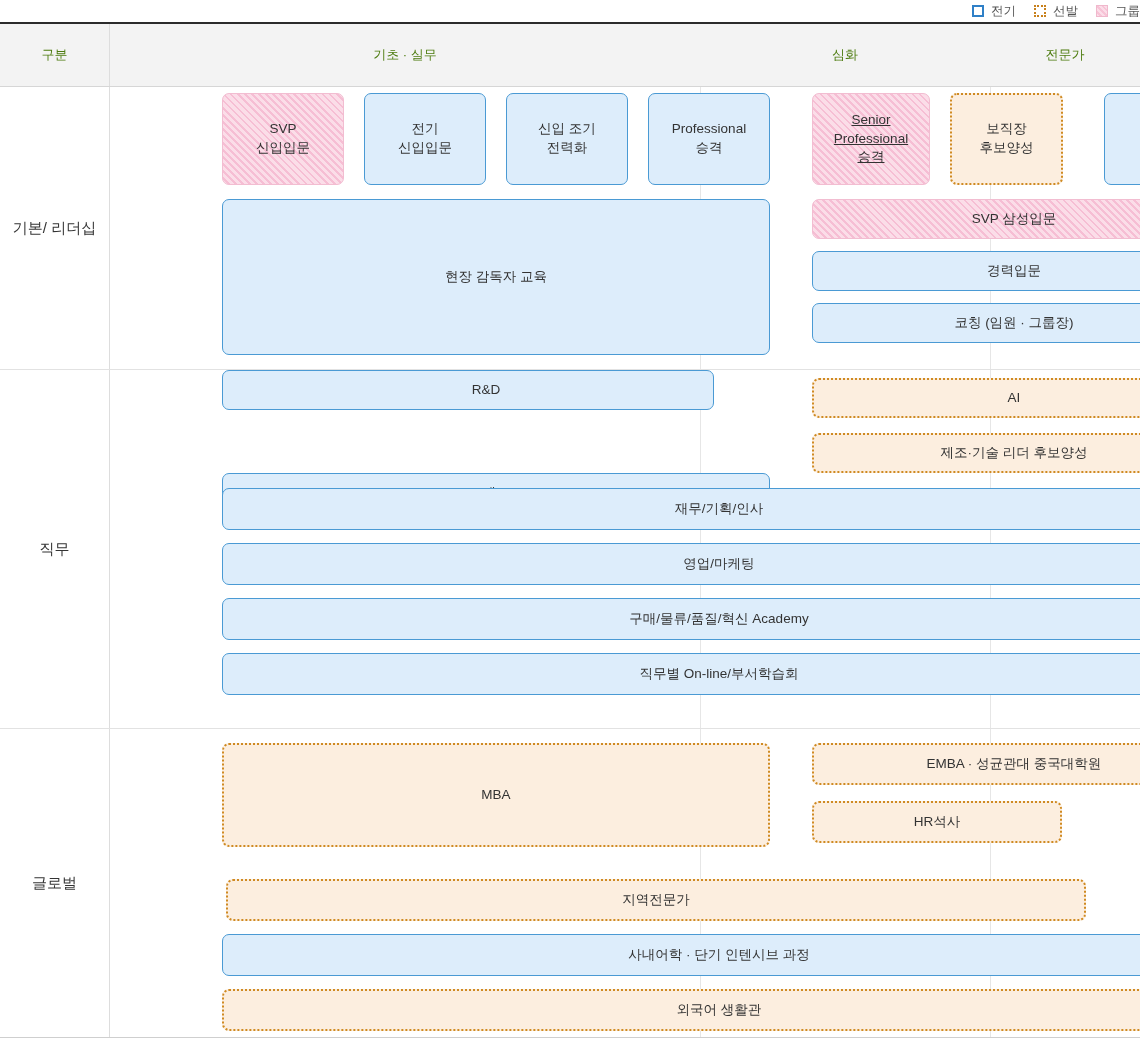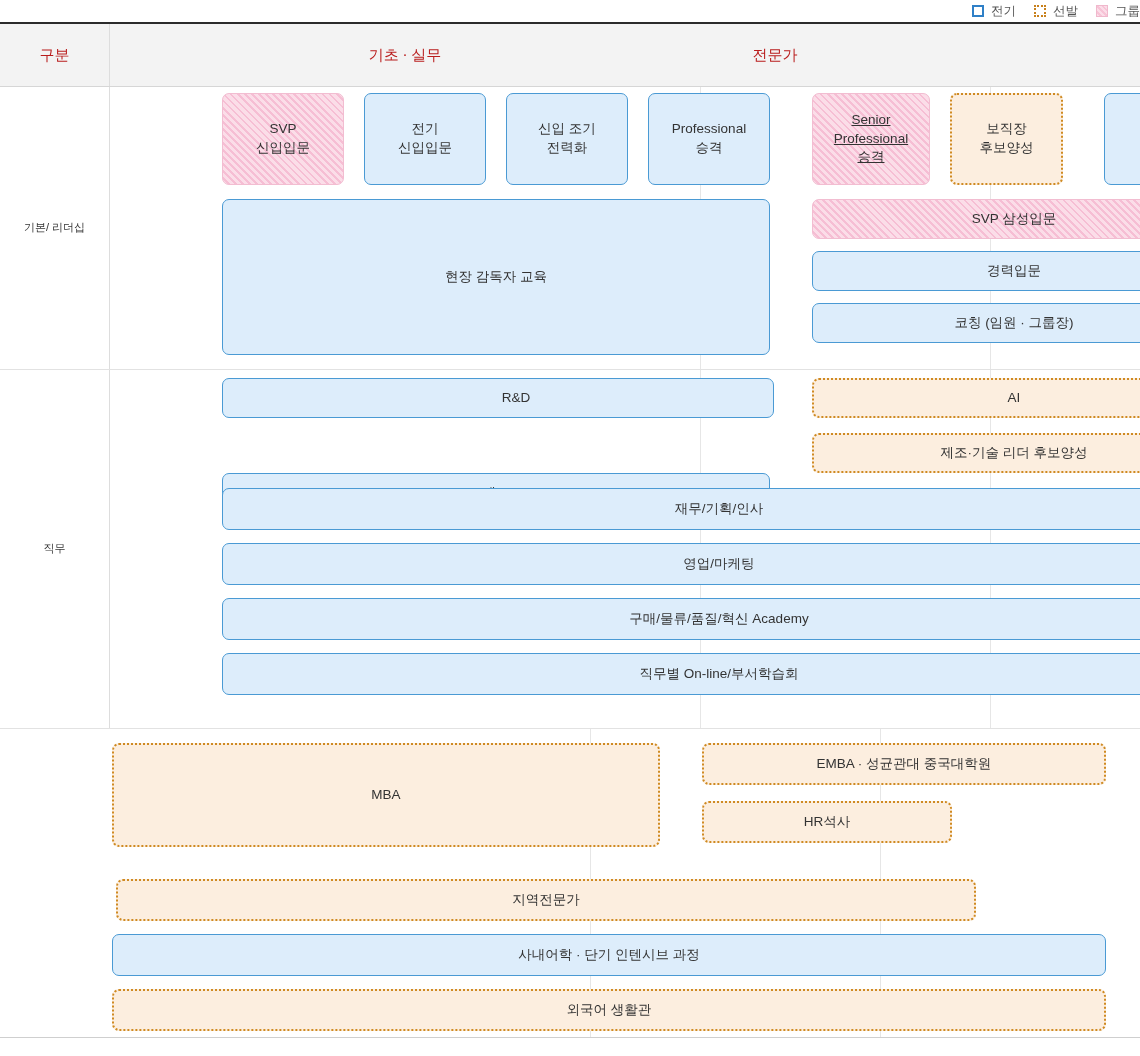--- a/index.html
+++ b/index.html
@@ -67,24 +67,23 @@
   .head-row {
     display: flex;
     height: 62px;
     background: #f3f3f3;
     border-bottom: 1px solid #d6d6d6;
   }
   .head-cell {
     display: flex;
     align-items: center;
     justify-content: center;
-    font-size: 15px;
-    color: #b91c1c;
-    box-sizing: border-box;
-    font-family: Liberation Serif, serif;
+    font-size: 13px;
+    color: #4d7c0f;
+    box-sizing: border-box;
   }
   .col-label  { width: 110px; }
   .col-basic  { width: 590px; }
   .col-deep   { width: 290px; }
   .col-expert { width: 150px; }
   .head-cell.col-label { border-right: 1px solid #ddd; }
 
   
   .body-row {
     display: flex;
@@ -93,21 +92,21 @@
   }
   .body-row:last-child { border-bottom: none; }
 
   .row-label {
     width: 110px;
     flex: 0 0 110px;
     display: flex;
     align-items: center;
     justify-content: center;
     text-align: left;
-    font-size: 11px;
+    font-size: 15px;
     color: #333;
     line-height: 1.45;
     border-right: 1px solid #ddd;
     box-sizing: border-box;
   }
   .row-body {
     flex: 1 1 auto;
     position: relative;
     padding: 14px 20px 14px 20px;
     box-sizing: border-box;
@@ -165,21 +164,21 @@
   .r1 .b-hyunjang { left: 112px;  top: 112px; width: 548px; height: 156px; }
   .r1 .b-senior   { left: 702px;  top: 6px;   width: 118px; height: 92px; text-decoration: underline; }
   .r1 .b-bojik-c  { left: 840px;  top: 6px;   width: 113px; height: 92px; text-align: center; }
   .r1 .b-bojik-l  { left: 994px;  top: 6px;   width: 112px; height: 92px; }
   .r1 .b-svp2     { left: 702px;  top: 112px; width: 404px; height: 40px; }
   .r1 .b-kyungryuk{ left: 702px;  top: 164px; width: 404px; height: 40px; }
   .r1 .b-coaching { left: 702px;  top: 216px; width: 404px; height: 40px; }
 
   
   .r2 { position: relative; height: 358px; }
-  .r2 .b-rnd      { left: 112px; top: 8px;   width: 552px; height: 40px; padding-left: 36px; }
+  .r2 .b-rnd      { left: 112px; top: 0;   width: 492px; height: 40px; padding-left: 36px; }
   .r2 .b-jejo     { left: 112px; top: 63px;  width: 548px; height: 40px; margin-top: 40px; }
   .r2 .b-ai       { left: 702px; top: 8px;   width: 404px; height: 40px; }
   .r2 .b-leader   { left: 702px; top: 63px;  width: 404px; height: 40px; }
   .r2 .b-fin      { left: 112px; top: 118px; width: 994px; height: 42px; }
   .r2 .b-sales    { left: 112px; top: 173px; width: 994px; height: 42px; }
   .r2 .b-purch    { left: 112px; top: 228px; width: 994px; height: 42px; }
   .r2 .b-online   { left: 112px; top: 283px; width: 994px; height: 42px; }
 
   
   .r3 { position: relative; height: 308px; }
@@ -206,20 +205,21 @@
     <span class="legend-swatch sw-pink"></span>
     <span class="legend-label">그룹</span>
   </div>
 </div>
 
 <div class="matrix">
 
   <div class="head-row">
     <div class="head-cell col-label">구분</div>
     <div class="head-cell col-basic">기초 · 실무</div>
+    <div class="head-cell col-deep">심화</div>
     <div class="head-cell col-expert">전문가</div>
   </div>
 
   <div class="body-row">
     <div class="row-label">기본/
 리더십</div>
     <div class="row-body r1">
       <div class="guide guide-a"></div>
       <div class="guide guide-b"></div>
 
@@ -258,20 +258,21 @@
       <div class="box box-orange abs b-ai">AI</div>
       <div class="box box-orange abs b-leader">제조·기술 리더 후보양성</div>
       <div class="box box-blue abs b-fin">재무/기획/인사</div>
       <div class="box box-blue abs b-sales">영업/마케팅</div>
       <div class="box box-blue abs b-purch">구매/물류/품질/혁신 Academy</div>
       <div class="box box-blue abs b-online">직무별 On-line/부서학습회</div>
     </div>
   </div>
 
   <div class="body-row">
+    <div class="row-label">글로벌</div>
     <div class="row-body r3">
       <div class="guide guide-a"></div>
       <div class="guide guide-b"></div>
 
       <div class="box box-orange abs b-mba">MBA</div>
       <div class="box box-orange abs b-emba">EMBA · 성균관대 중국대학원</div>
       <div class="box box-orange abs b-hr">HR석사</div>
       <div class="box box-orange abs b-region">지역전문가</div>
       <div class="box box-blue abs b-lang">사내어학 · 단기 인텐시브 과정</div>
       <div class="box box-orange abs b-dorm">외국어 생활관</div>

